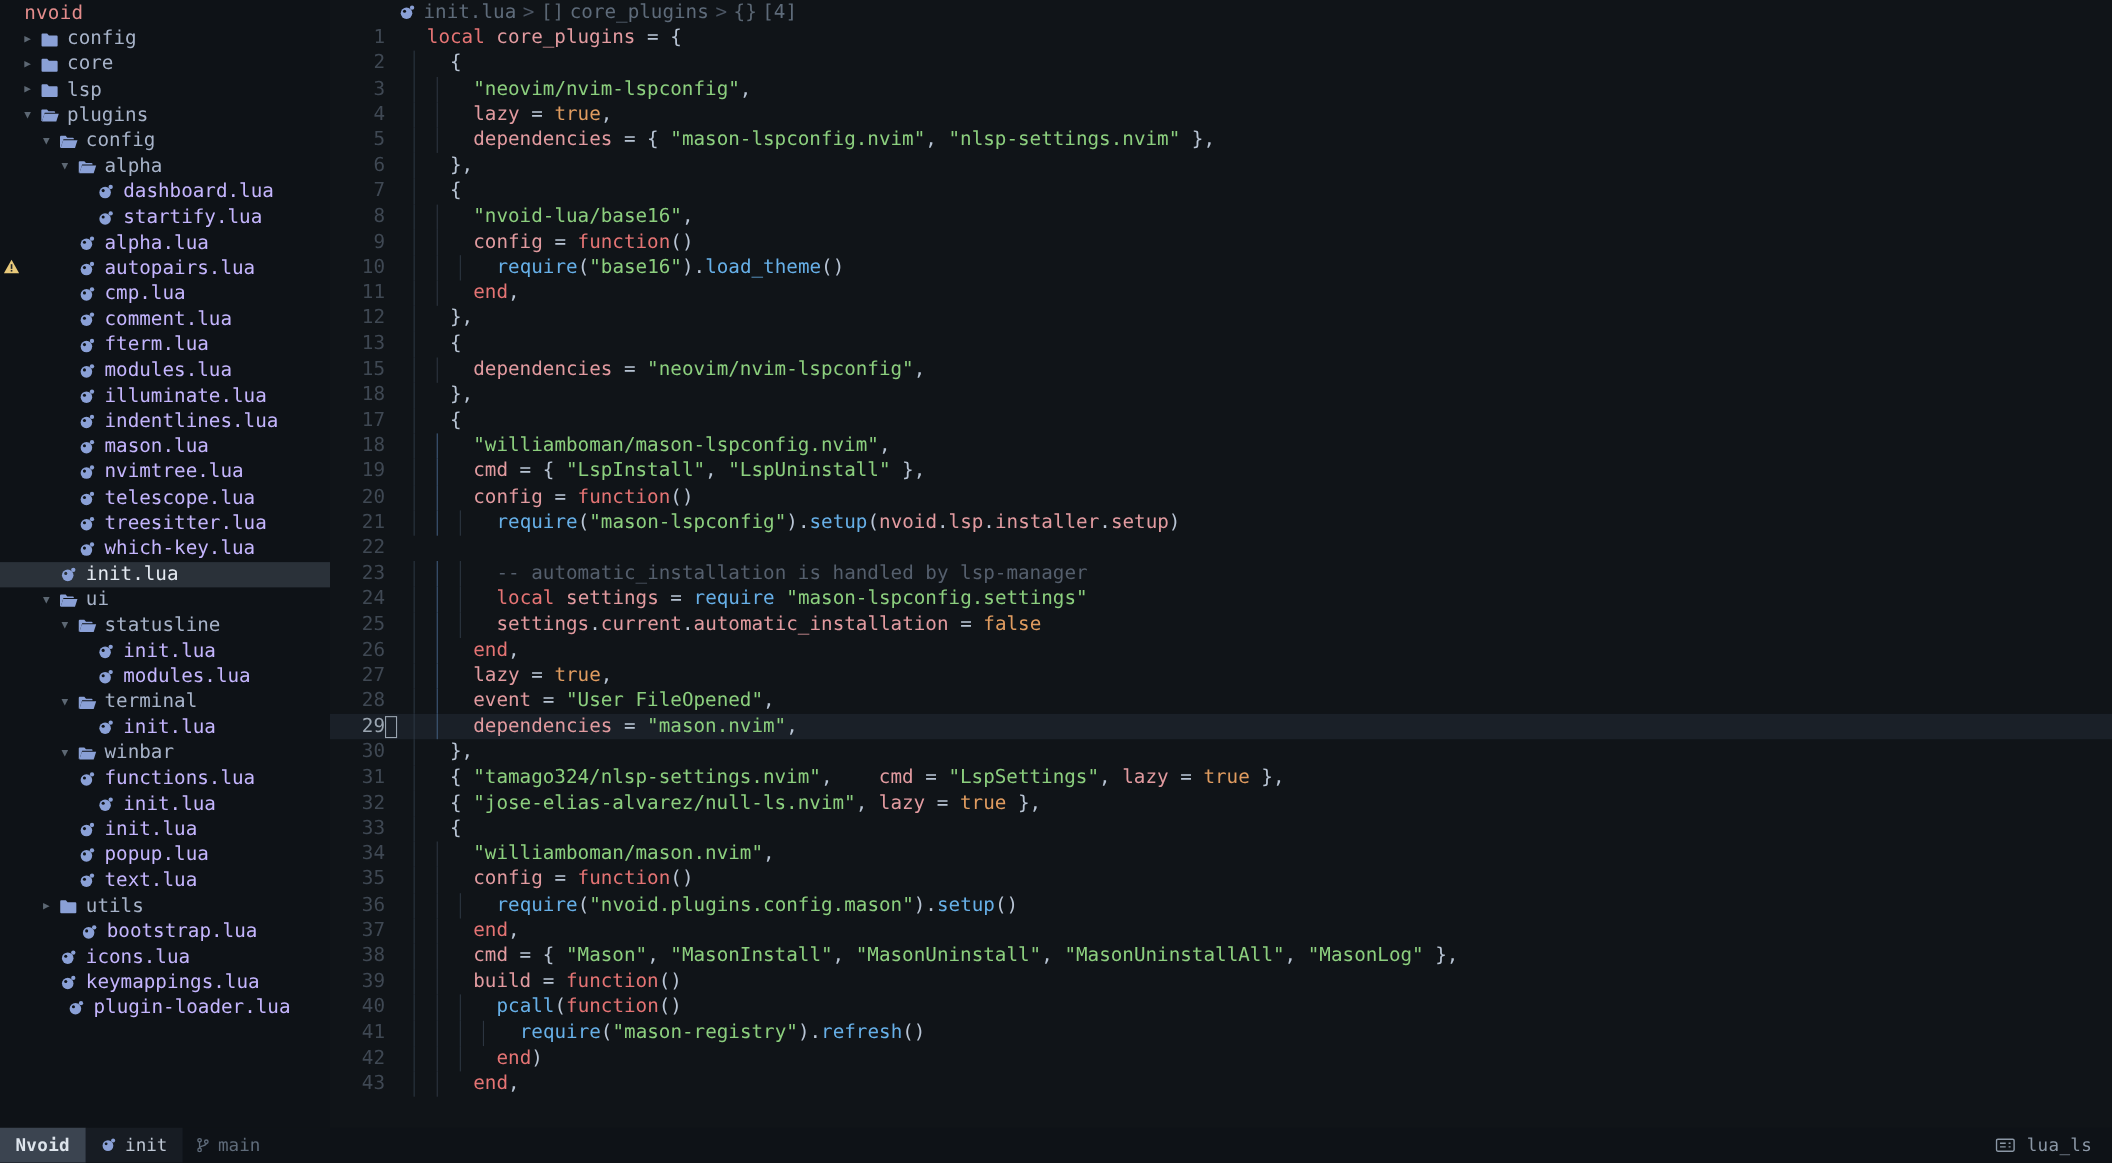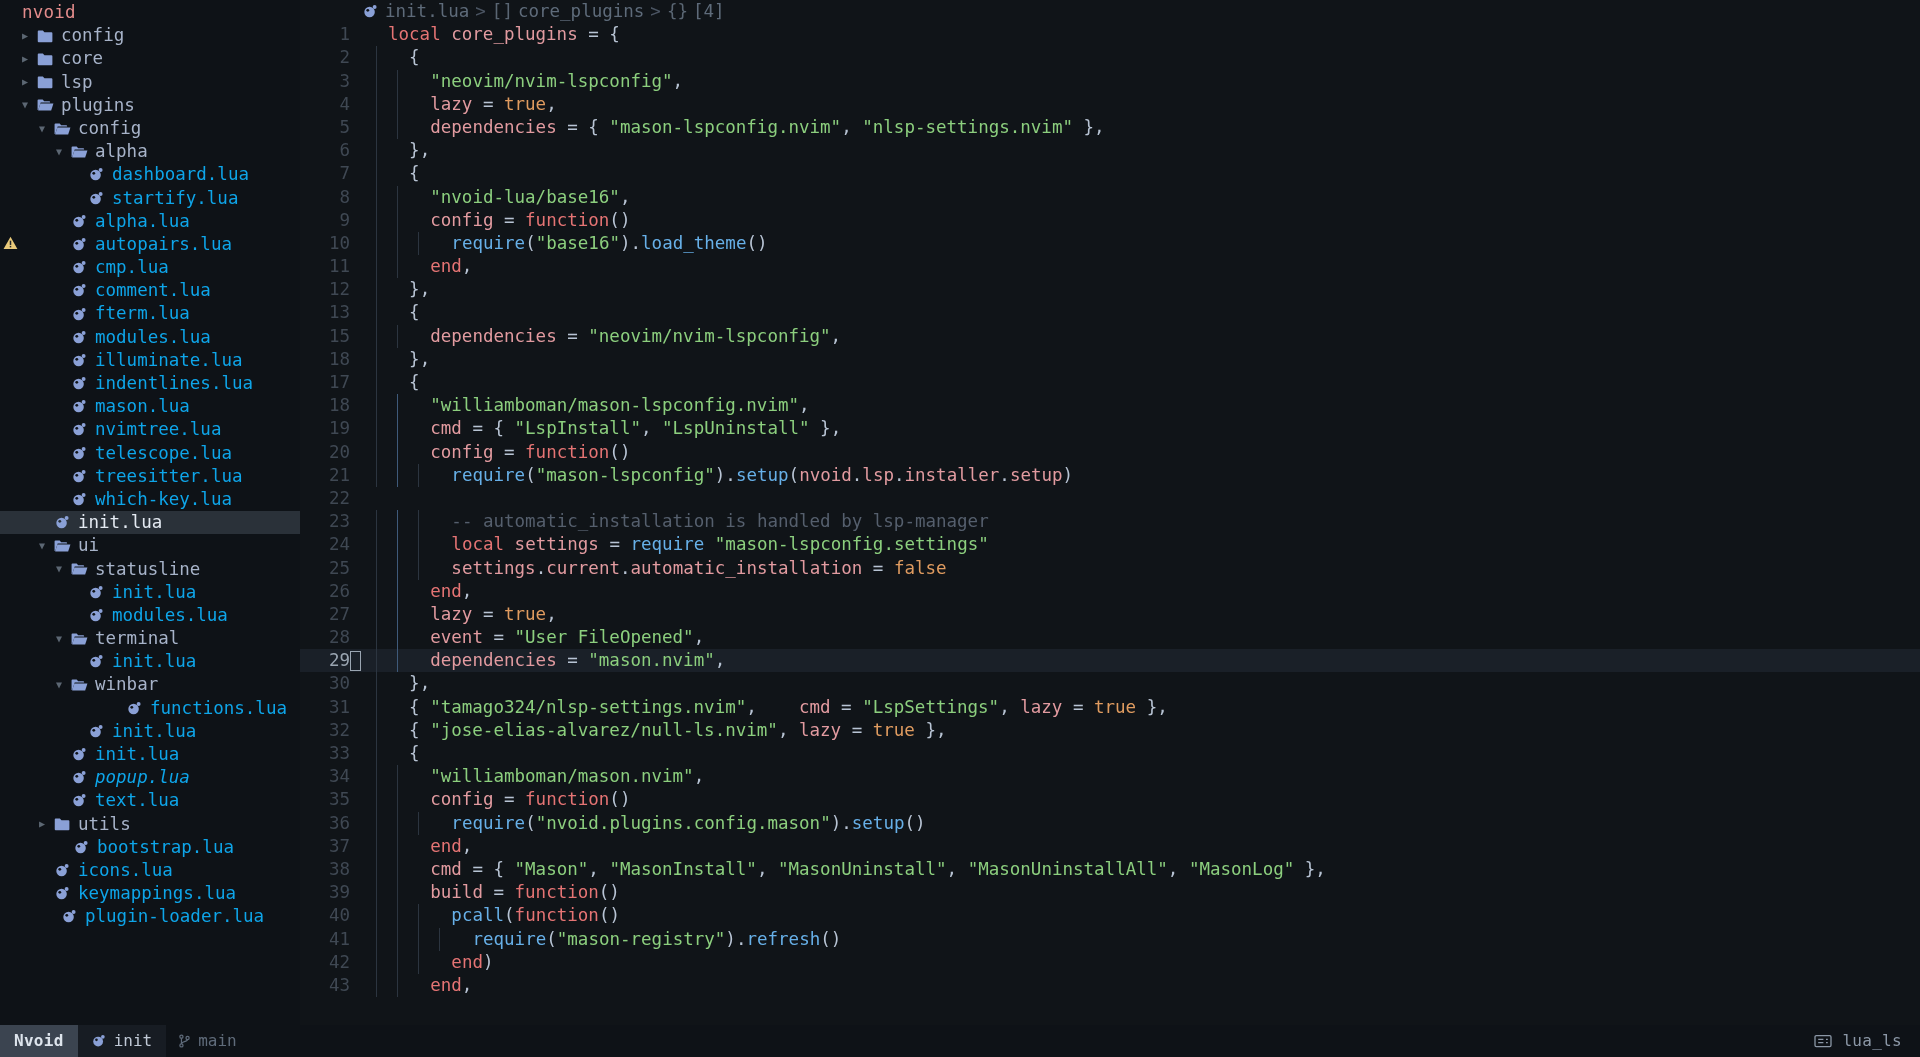--- a/index.html
+++ b/index.html
@@ -54,21 +54,21 @@
   .tree-row .ic {
     flex: 0 0 auto;
     margin-right: 7px;
     display: inline-flex;
     align-items: center;
     justify-content: center;
     width: 18px;
   }
   .tree-row .label { color: #a3b2c7; }
   .folder .label { color: #a7b3c9; }
-  .file .label { color: #0ea5e9; }
+  .file .label { color: #c4b5fd; }
   .tree-row.selected .label { color: #e4eaf2; }
   .diag-warn {
     position: absolute;
     left: 3px; top: 50%;
     transform: translateY(-50%);
     color: #e8c97a;
     font-size: 14px;
     line-height: 1;
   }
 
@@ -491,21 +491,21 @@
           <div class="tree-row folder" style="padding-left: 56px;">
             <span class="arrow">▼</span>
             <span class="ic folder-icon">
               <svg width="17" height="14" viewBox="0 0 18 14">
                 <path d="M0.6 12.4 V2.2 a1 1 0 0 1 1-1 H6 l1.6 1.8 h5.3 a1 1 0 0 1 1 1 V4.4 H3.9 L1.4 12.4 Z" fill="#8aa0d6"></path>
                 <path d="M3.6 5.4 H17.4 L15 12.8 H1.2 Z" fill="#8aa0d6"></path>
               </svg>
             </span>
             <span class="label">winbar</span>
           </div>
-          <div class="tree-row file" style="padding-left: 111px;">
+          <div class="tree-row file" style="padding-left: 30px; margin-left: 26px;">
             <span class="arrow none"></span>
             <span class="ic file-icon">
               <svg width="15" height="15" viewBox="0 0 16 16">
                 <circle cx="7" cy="8.6" r="5.6" fill="#8aa0d6"></circle>
                 <circle cx="5.1" cy="6.7" r="1.5" fill="#0e1217"></circle>
                 <circle cx="12.4" cy="3.2" r="2.1" fill="#8aa0d6"></circle>
               </svg>
             </span>
             <span class="label">functions.lua</span>
           </div>
@@ -524,21 +524,21 @@
             <span class="arrow none"></span>
             <span class="ic file-icon">
               <svg width="15" height="15" viewBox="0 0 16 16">
                 <circle cx="7" cy="8.6" r="5.6" fill="#8aa0d6"></circle>
                 <circle cx="5.1" cy="6.7" r="1.5" fill="#0e1217"></circle>
                 <circle cx="12.4" cy="3.2" r="2.1" fill="#8aa0d6"></circle>
               </svg>
             </span>
             <span class="label">init.lua</span>
           </div>
-          <div class="tree-row file" style="padding-left: 56px; font-style: italic;">
+          <div class="tree-row file" style="padding-left: 56px;">
             <span class="arrow none"></span>
             <span class="ic file-icon">
               <svg width="15" height="15" viewBox="0 0 16 16">
                 <circle cx="7" cy="8.6" r="5.6" fill="#8aa0d6"></circle>
                 <circle cx="5.1" cy="6.7" r="1.5" fill="#0e1217"></circle>
                 <circle cx="12.4" cy="3.2" r="2.1" fill="#8aa0d6"></circle>
               </svg>
             </span>
             <span class="label">popup.lua</span>
           </div>

